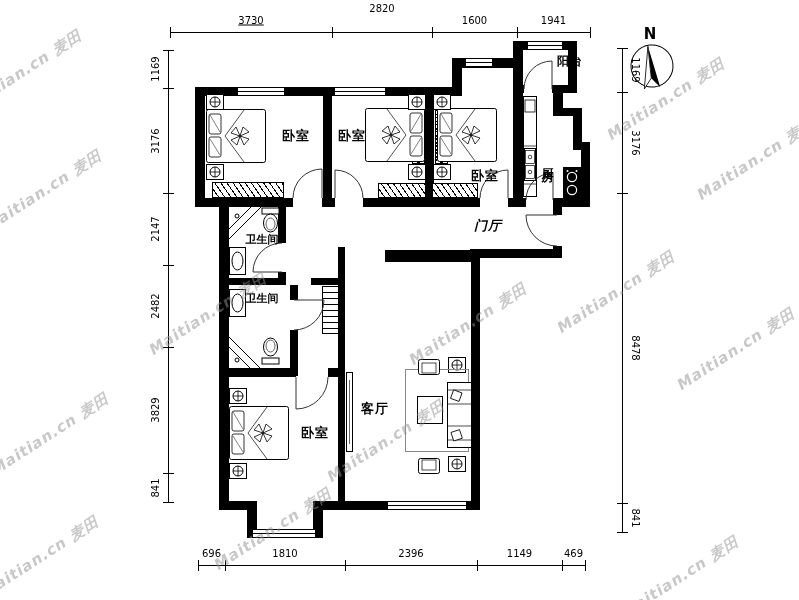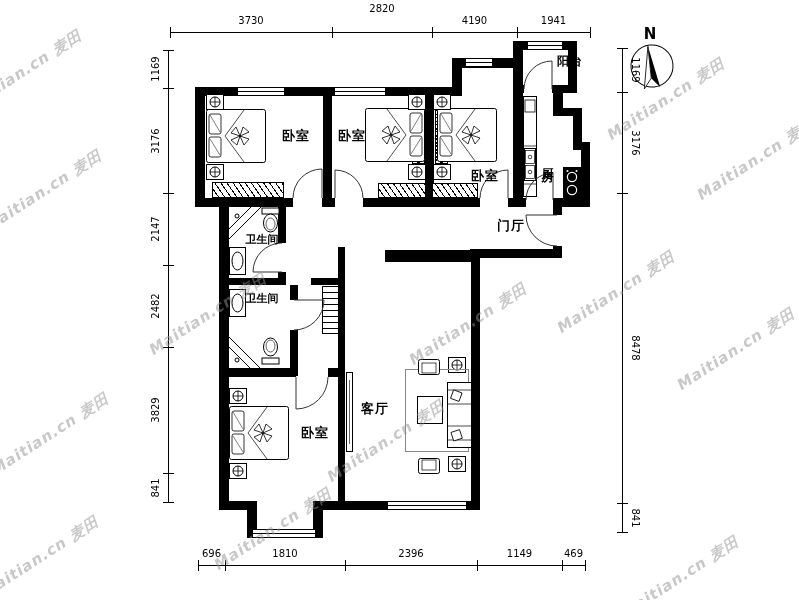--- a/index.html
+++ b/index.html
@@ -164,21 +164,21 @@
     </g>
   </svg>
 
   <div class="rlabel" style="left:296px;top:136px;">卧室</div>
   <div class="rlabel" style="left:352px;top:136px;">卧室</div>
   <div class="rlabel" style="left:485px;top:176px;">卧室</div>
   <div class="rlabel" style="left:315px;top:433px;">卧室</div>
   <div class="rlabel" style="left:375px;top:409px;">客厅</div>
   <div class="rlabel vert" style="left:547px;top:160px;">厨房</div>
   <div class="rlabel" style="left:570px;top:61px;font-size:12px;">阳台</div>
-  <div class="rlabel" style="left:511px;top:226px;">门厅</div>
+  <div class="rlabel" style="left:488px;top:226px;font-style:italic;">门厅</div>
   <div class="rlabel small" style="left:262px;top:239px;">卫生间</div>
   <div class="rlabel small" style="left:262px;top:298px;">卫生间</div>
   <div id="north-label" style="left:650px;top:34px;">N</div>
 
 <div class="w" style="left: 195px; top: 87px; width: 267px; height: 9px; z-index: 2;"></div>
     <div class="w" style="left: 452px; top: 58px; width: 61px; height: 10px; z-index: 2;"></div>
     <div class="w" style="left: 452px; top: 58px; width: 10px; height: 38px; z-index: 2;"></div>
     <div class="w" style="left: 513px; top: 41px; width: 64px; height: 9px; z-index: 2;"></div>
     <div class="w" style="left: 513px; top: 41px; width: 10px; height: 157px; z-index: 2;"></div>
     <div class="w" style="left: 568px; top: 41px; width: 9px; height: 52px; z-index: 2;"></div>
@@ -228,23 +228,23 @@
     <div class="hd" style="left: 432px; top: 183px; width: 46px; height: 15px; z-index: 3;"></div>
     <div class="hx" style="left: 412px; top: 108px; width: 13px; height: 56px; z-index: 3;"></div>
     <div class="hx" style="left: 435px; top: 108px; width: 13px; height: 56px; z-index: 3;"></div>
     <div class="hh" style="left: 322px; top: 286px; width: 17px; height: 48px; z-index: 3;"></div>
     <div class="dimline" style="left: 170px; top: 32px; width: 420px; height: 1px; z-index: 3;"></div>
     <div class="dimtick" style="left: 170px; top: 27px; width: 1px; height: 11px; z-index: 3;"></div>
     <div class="dimtick" style="left: 332px; top: 27px; width: 1px; height: 11px; z-index: 3;"></div>
     <div class="dimtick" style="left: 432px; top: 27px; width: 1px; height: 11px; z-index: 3;"></div>
     <div class="dimtick" style="left: 517px; top: 27px; width: 1px; height: 11px; z-index: 3;"></div>
     <div class="dimtick" style="left: 590px; top: 27px; width: 1px; height: 11px; z-index: 3;"></div>
-    <span class="dimlabel" style="left: 251px; top: 20px;">3730</span>
+    <span class="dimlabel" style="left: 251px; top: 20px; text-decoration: underline;">3730</span>
     <span class="dimlabel" style="left: 382px; top: 8px;">2820</span>
-    <span class="dimlabel" style="left: 474.5px; top: 20px;">4190</span>
+    <span class="dimlabel" style="left: 474.5px; top: 20px;">1600</span>
     <span class="dimlabel" style="left: 553.5px; top: 20px;">1941</span>
     <div class="dimline" style="left: 198px; top: 565px; width: 387px; height: 1px; z-index: 3;"></div>
     <div class="dimtick" style="left: 198px; top: 560px; width: 1px; height: 11px; z-index: 3;"></div>
     <div class="dimtick" style="left: 225px; top: 560px; width: 1px; height: 11px; z-index: 3;"></div>
     <div class="dimtick" style="left: 345px; top: 560px; width: 1px; height: 11px; z-index: 3;"></div>
     <div class="dimtick" style="left: 477px; top: 560px; width: 1px; height: 11px; z-index: 3;"></div>
     <div class="dimtick" style="left: 562px; top: 560px; width: 1px; height: 11px; z-index: 3;"></div>
     <div class="dimtick" style="left: 585px; top: 560px; width: 1px; height: 11px; z-index: 3;"></div>
     <span class="dimlabel" style="left: 211.5px; top: 553px;">696</span>
     <span class="dimlabel" style="left: 285px; top: 553px;">1810</span>

